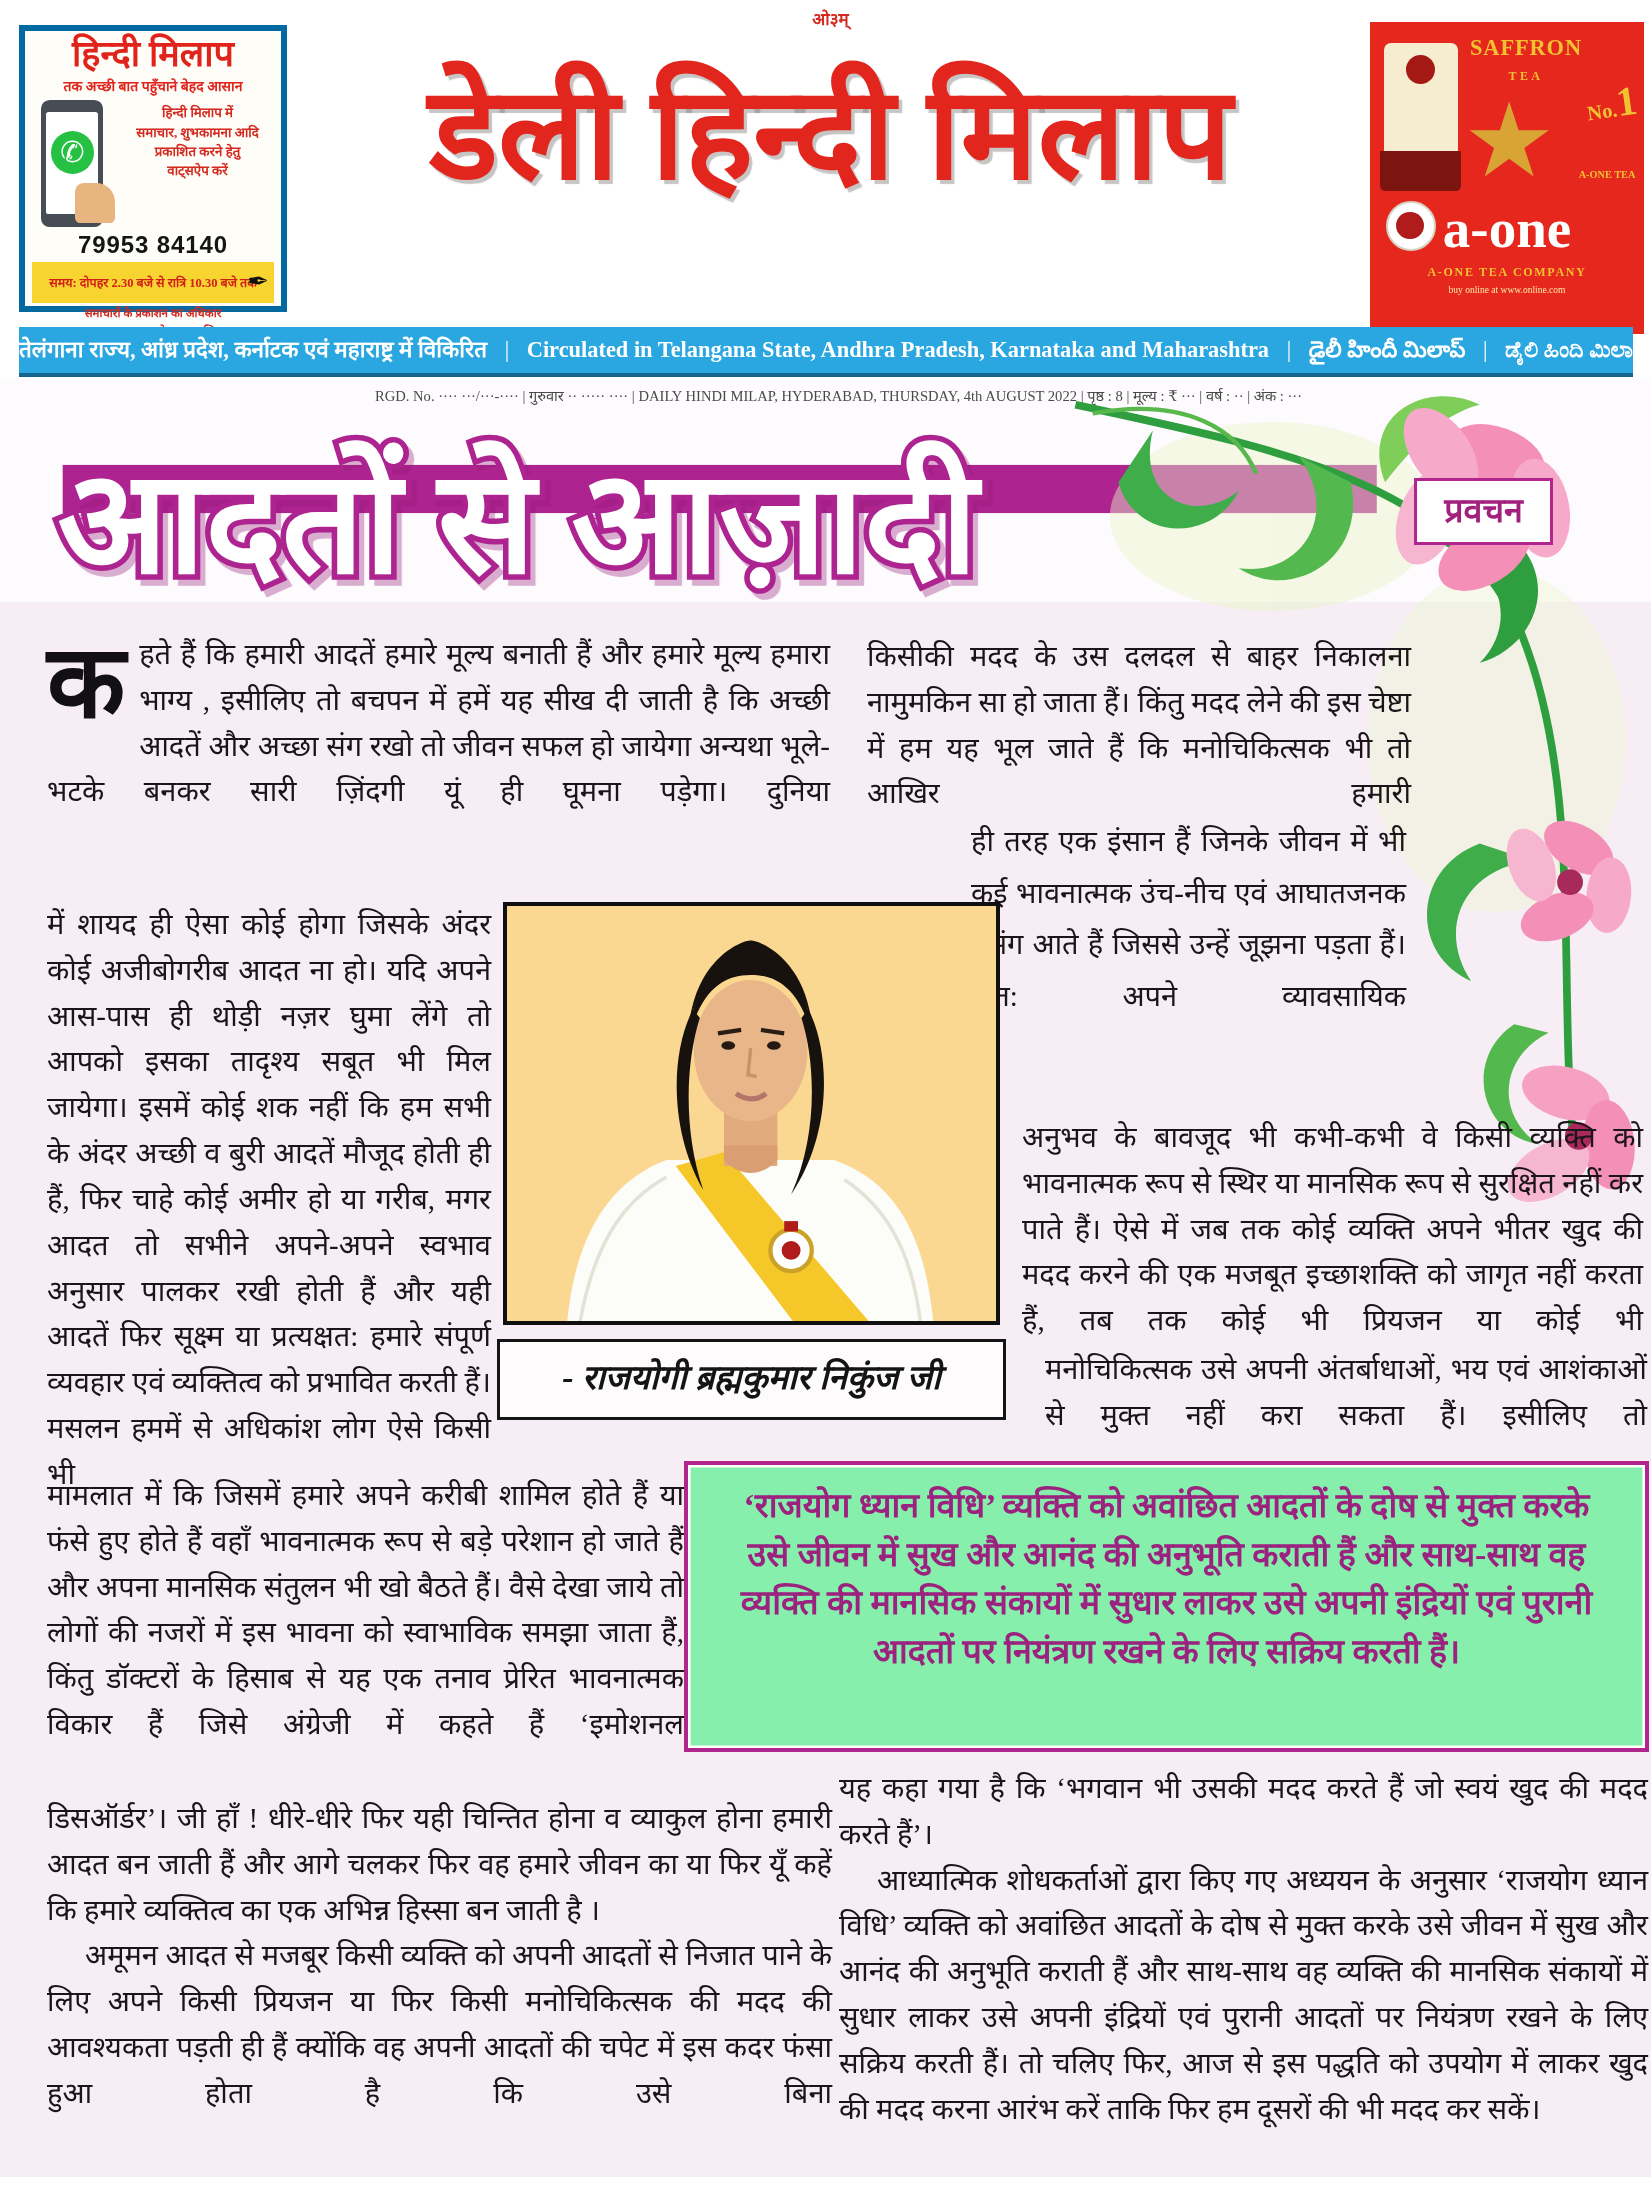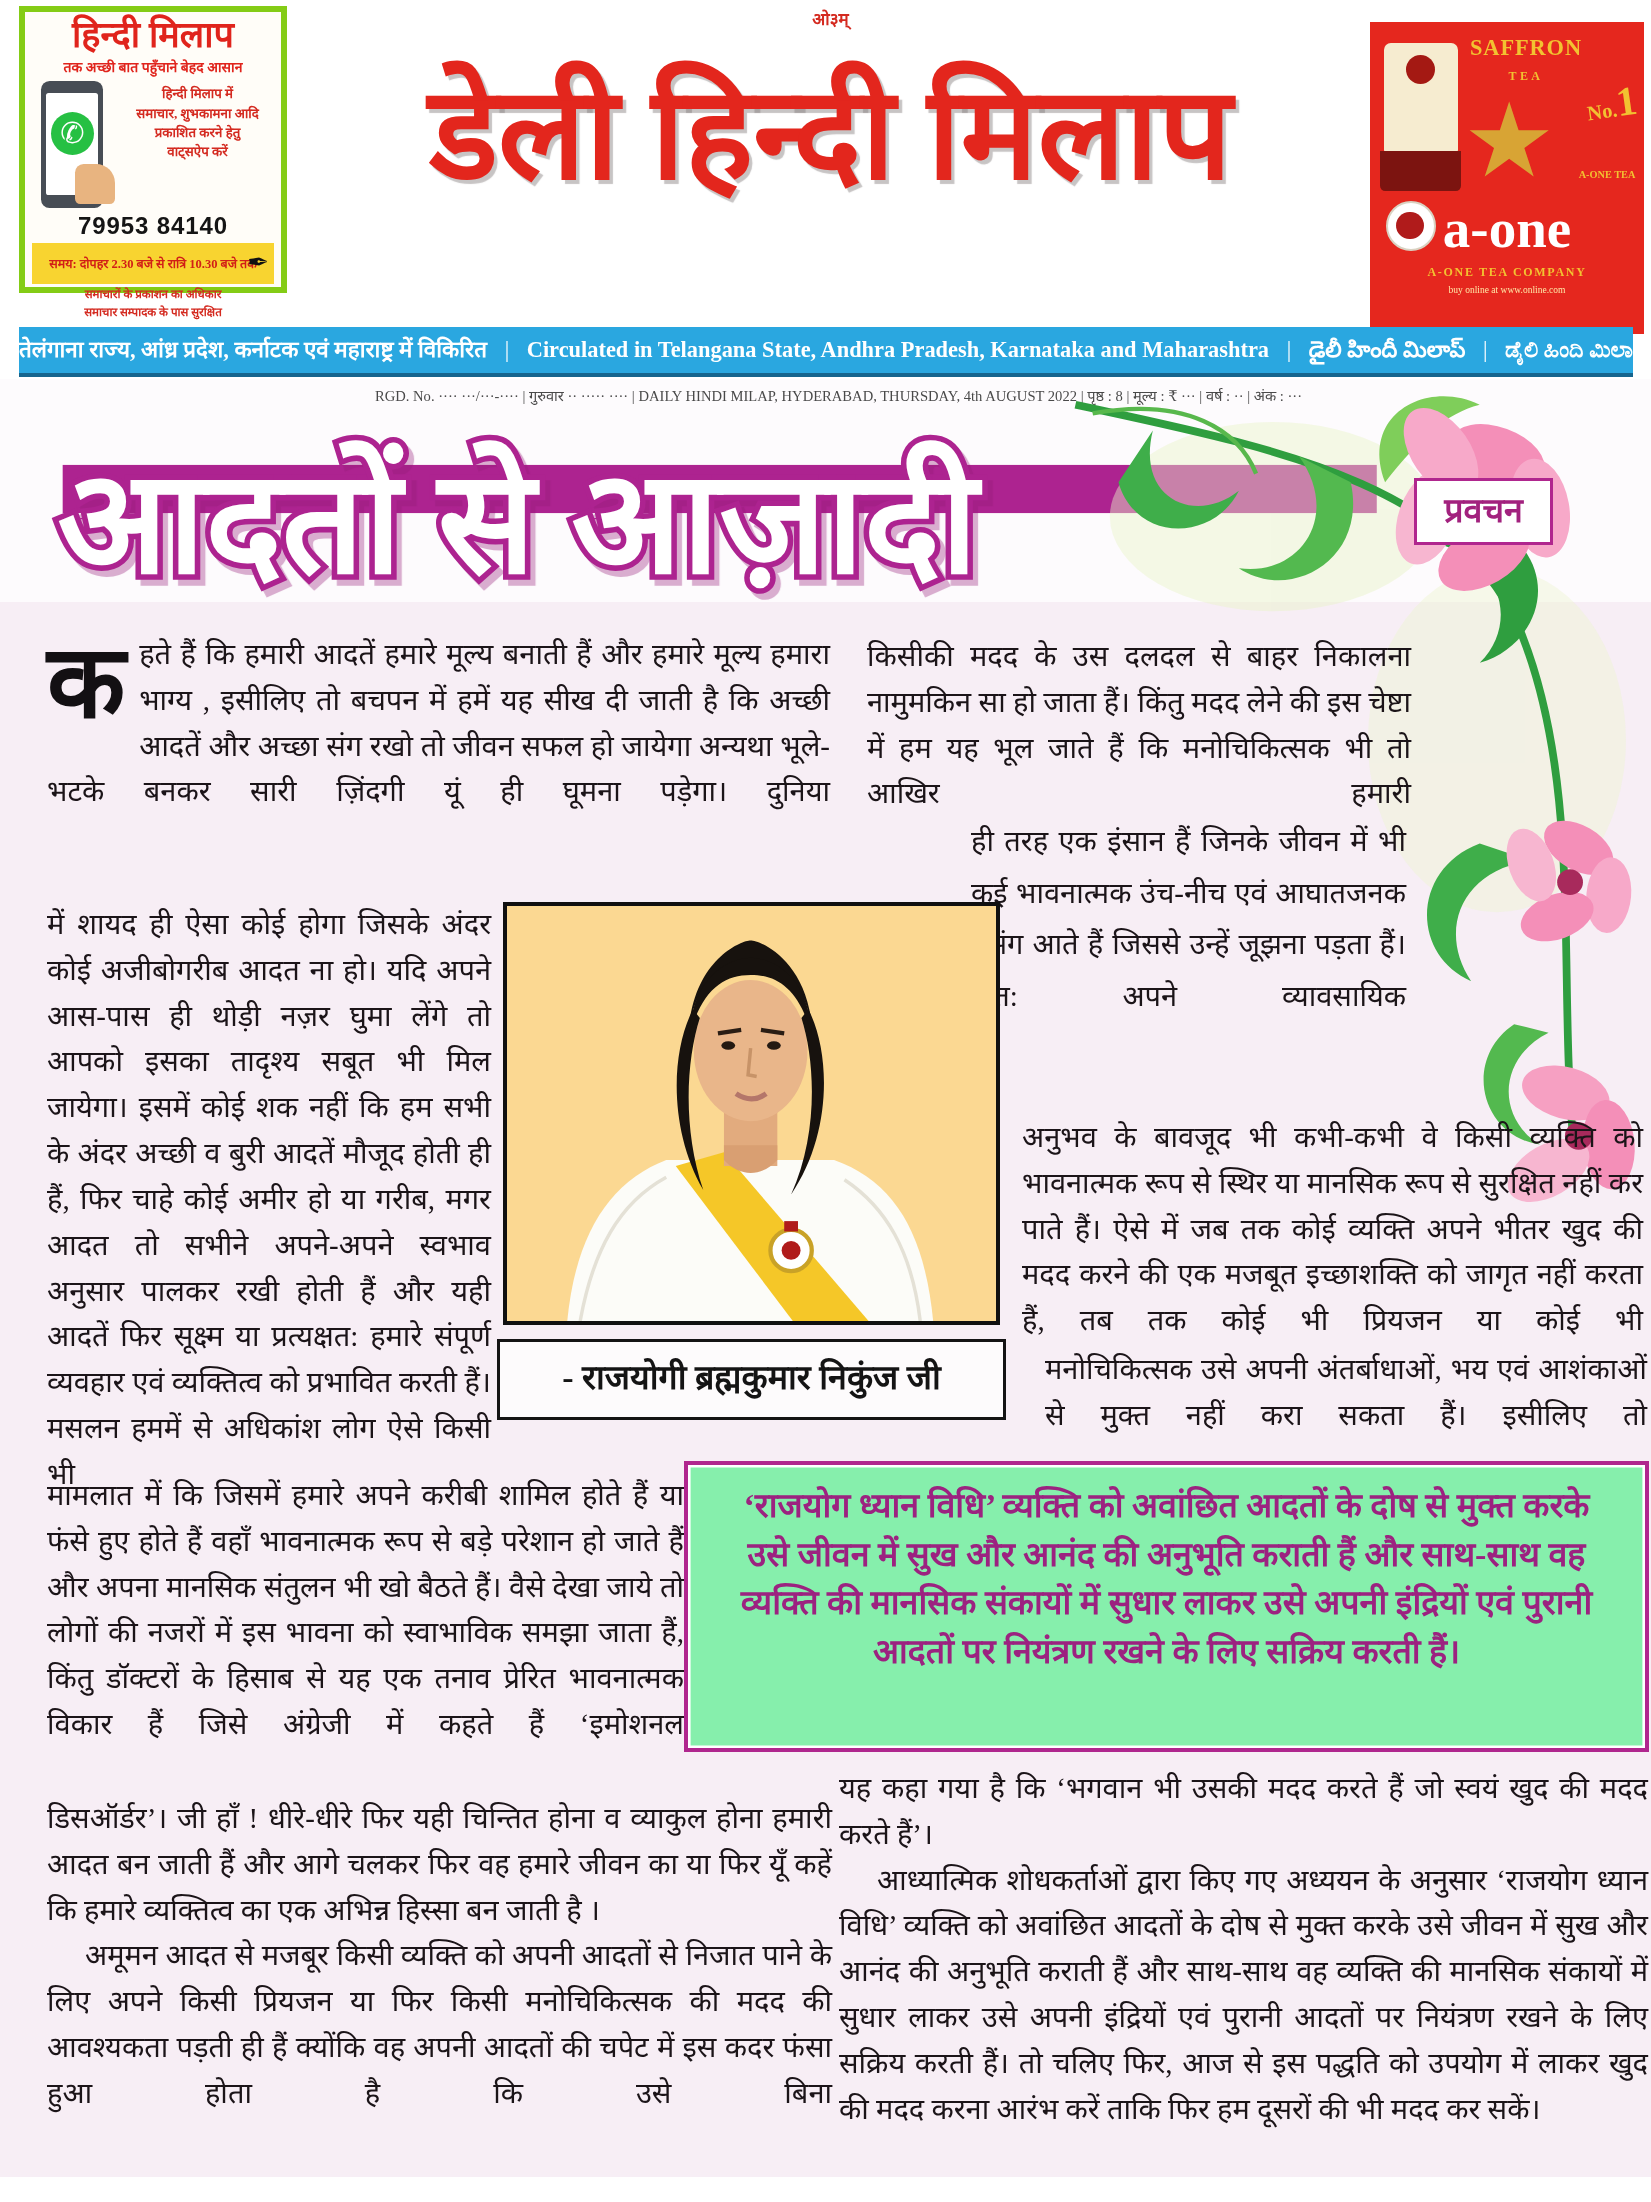--- a/index.html
+++ b/index.html
@@ -3,22 +3,22 @@
 <meta charset="utf-8">
 <style>
   html,body{margin:0;padding:0;}
   body{width:1652px;height:2203px;position:relative;background:#ffffff;
        font-family:"Liberation Serif","DejaVu Serif",serif;overflow:hidden;}
   .abs{position:absolute;}
   .article-bg{left:0;top:602px;width:1652px;height:1575px;background:#f7eef5;}
   .bg-top-tint{left:0;top:379px;width:1652px;height:224px;background:#fdfbfd;}
 
   
-  .left-ad{left:19px;top:6px;width:268px;height:287px;background:#fffdf8;
-           border:6px solid #84cc16;box-sizing:border-box;text-align:center;padding-top:5.2px;}
+  .left-ad{left:19px;top:25px;width:268px;height:287px;background:#fffdf8;
+           border:6px solid #0369a1;box-sizing:border-box;text-align:center;padding-top:5.2px;}
   .left-ad .t{color:#e0241c;font-weight:700;font-size:36px;line-height:1.05;}
   .left-ad .tag{color:#e0241c;font-weight:700;font-size:14px;margin-top:1.7px;}
   .la-row{display:flex;margin-top:5.2px;}
   .phone-g{width:89px;height:129px;position:relative;flex:0 0 89px;}
   .phone-body{position:absolute;left:15.5px;top:0;width:62px;height:127px;background:#474d55;border-radius:8.6px;}
   .phone-scr{position:absolute;left:20.6px;top:12px;width:52px;height:102px;background:#ffffff;border-radius:2.6px;}
   .wa{position:absolute;left:26px;top:31px;width:43px;height:43px;border-radius:50%;background:#26c043;
       color:#fff;font-size:29px;line-height:43px;text-align:center;font-family:"DejaVu Sans",sans-serif;}
   .hand{position:absolute;left:50px;top:83px;width:40px;height:40px;background:#e8b480;border-radius:8.6px 19px 5.2px 5.2px;}
   .la-col{flex:1;color:#d42a20;font-weight:700;font-size:13.3px;line-height:1.45;padding-top:3.4px;}
@@ -80,21 +80,21 @@
   .r1{left:867px;top:634px;width:544px;}
   .r2{left:971px;top:816px;width:435px;line-height:1.78;}
   .r3{left:1022px;top:1115px;width:621px;}
   .r4{left:1045px;top:1347px;width:602px;}
   .r5{left:839px;top:1766px;width:809px;}
 
   
   .photo{left:503px;top:902px;width:497px;height:423px;border:4.3px solid #101010;box-sizing:border-box;
          background:#fbd892;z-index:5;}
   .caption{left:497px;top:1339px;width:509px;height:81px;background:#fdfbfc;border:3.4px solid #141414;
-           box-sizing:border-box;text-align:center;font-weight:700;font-size:34px;
+           box-sizing:border-box;text-align:center;font-weight:700;font-style:italic;font-size:34px;
            line-height:72px;color:#141414;z-index:5;white-space:nowrap;}
   .quote{left:684px;top:1461px;width:965px;height:291px;background:#86efac;border:4.3px solid #b0268e;
          box-shadow:inset 0 0 0 2.6px #fff;box-sizing:border-box;z-index:5;
          padding:17px 36px;text-align:center;font-weight:700;font-size:34px;line-height:1.43;color:#9c2280;}
 </style>
 </head>
 <body>
 
 <div class="abs bg-top-tint"></div>
 <div class="abs article-bg"></div>

